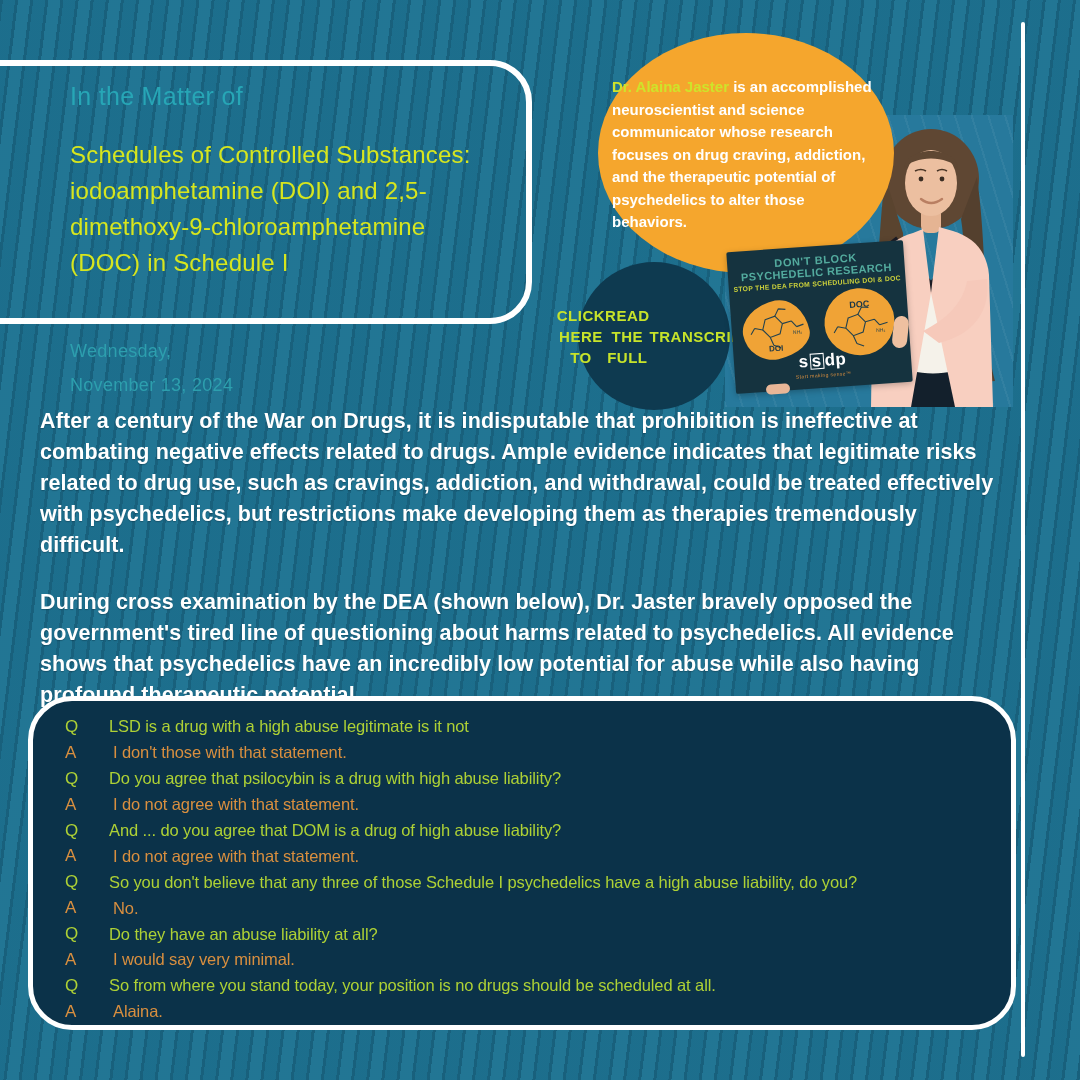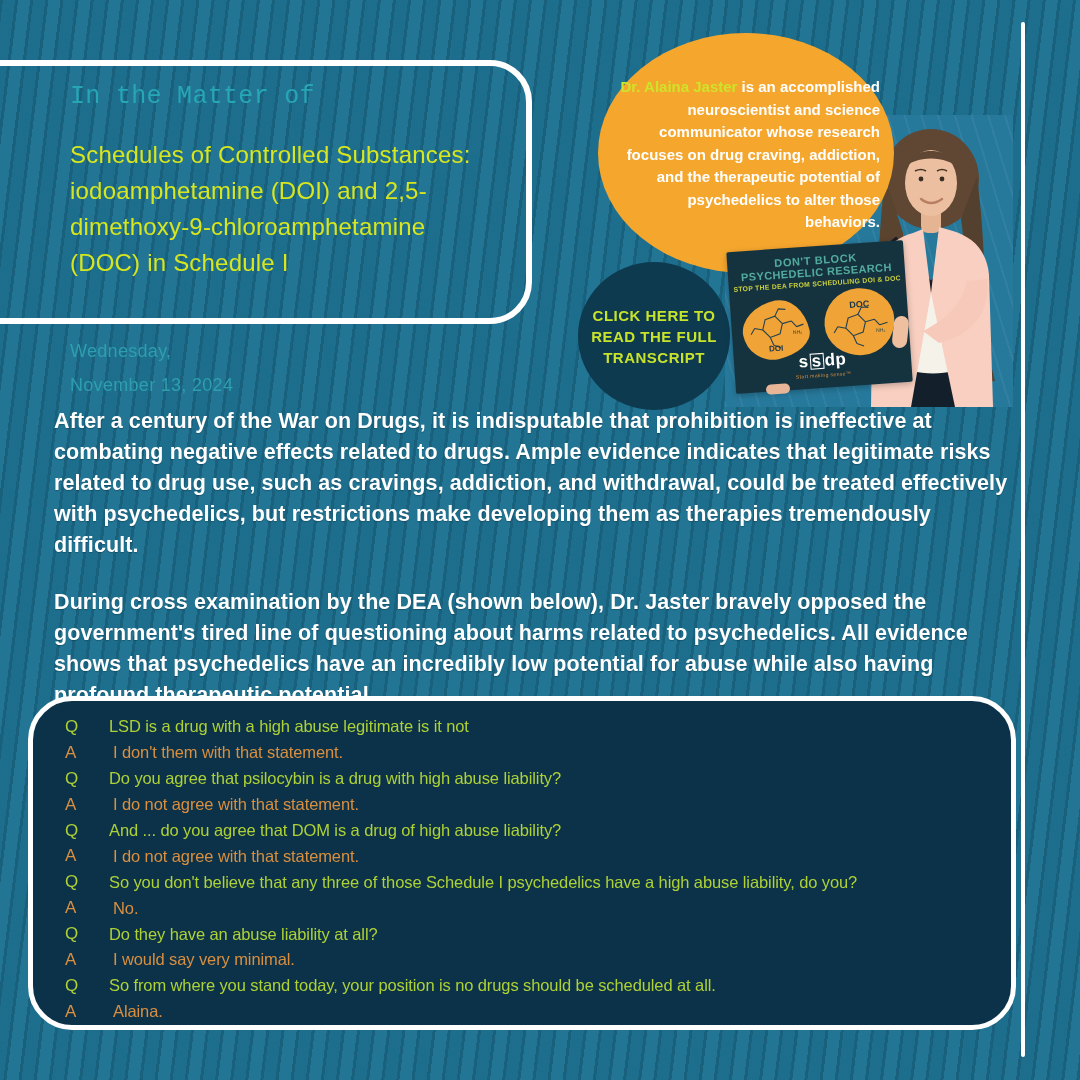--- a/index.html
+++ b/index.html
@@ -15,21 +15,21 @@
       rgba(10,48,68,0.28) 0 3px, rgba(10,48,68,0.07) 3px 15px,
       rgba(10,48,68,0.28) 15px 18px, rgba(255,255,255,0.02) 18px 30px);
   }
 
   
   .title-card{
     position:absolute;left:-48px;top:60px;width:580px;height:264px;
     border:6px solid #ffffff;border-radius:42px;z-index:3;
     padding:14px 16px 0 112px;
   }
-  .eyebrow{color:#27a6b6;font-size:25px;letter-spacing:.3px;margin-top:2px;font-family:Liberation Mono, monospace;}
+  .eyebrow{color:#27a6b6;font-size:25px;letter-spacing:.3px;margin-top:2px;}
   .case-title{
     margin-top:26px;color:#d7e61e;font-weight:normal;font-size:24px;
     line-height:36px;letter-spacing:.2px;
   }
   .date-block{
     position:absolute;left:70px;top:334px;color:#2d9fae;font-size:18px;
     line-height:34px;z-index:3;letter-spacing:.3px;
   }
 
   
@@ -41,33 +41,33 @@
     content:"";position:absolute;inset:0;
     background-image:repeating-linear-gradient(73deg,
       rgba(255,255,255,0.05) 0 2px, transparent 2px 16px);
   }
   .photo svg{position:absolute;inset:0;}
 
   
   .bio-circle{
     position:absolute;left:598px;top:33px;width:296px;height:240px;
     background:#f5a62d;border-radius:50%;z-index:2;
-    display:flex;align-items:center;justify-content:center;text-align:right;
+    display:flex;align-items:center;justify-content:center;text-align:left;
   }
   .bio-text{
     width:268px;color:#ffffff;font-weight:bold;font-size:15px;
     line-height:22.5px;margin-top:4px;
   }
   .bio-name{color:#cfe32a;}
 
   
   .cta-circle{
     position:absolute;left:578px;top:262px;width:152px;height:148px;
     background:#0e3a50;border-radius:50%;z-index:2;cursor:pointer;
-    display:flex;flex-direction:column;align-items:center;justify-content:center;
+    display:flex;flex-direction:row;align-items:center;justify-content:center;
     text-align:center;
   }
   .cta-line{color:#c7e32a;font-weight:bold;font-size:15px;line-height:21px;letter-spacing:.5px;}
 
   
   .sign{
     position:absolute;left:731px;top:246px;width:177px;height:142px;z-index:3;
     background:#15333f;transform:rotate(-4deg);border-radius:2px;
     box-shadow:0 2px 6px rgba(0,0,0,0.25);text-align:center;
   }
@@ -98,21 +98,21 @@
   .hand-right{
     position:absolute;left:893px;top:316px;width:15px;height:32px;z-index:4;
     background:#eec0a0;border-radius:8px;transform:rotate(6deg);
   }
   .hand-bottom{
     position:absolute;left:766px;top:384px;width:24px;height:10px;z-index:4;
     background:#e8b697;border-radius:5px;transform:rotate(-4deg);
   }
 
   
-  .body-copy{position:absolute;left:54px;top:406px;width:962px;z-index:2;}
+  .body-copy{position:absolute;left:40px;top:406px;width:962px;z-index:2;}
   .body-copy p{
     margin:0 0 26px 0;color:#ffffff;font-weight:bold;font-size:21.5px;
     line-height:31px;letter-spacing:.1px;
     text-shadow:0 1px 1px rgba(10,40,55,0.35);
   }
 
   
   .qa-box{
     position:absolute;left:28px;top:696px;width:988px;height:334px;z-index:2;
     background:#0b3249;border:5px solid #ffffff;border-radius:44px;
@@ -228,21 +228,21 @@
     <p>During cross examination by the DEA (shown below), Dr. Jaster bravely opposed the government's tired line of questioning about harms related to psychedelics. All evidence shows that psychedelics have an incredibly low potential for abuse while also having profound therapeutic potential.</p>
   </div>
 
   <div class="qa-box">
     <div class="qa-row qa-q">
         <span class="spk">Q</span>
         <span class="txt">LSD is a drug with a high abuse legitimate is it not</span>
       </div>
     <div class="qa-row qa-a">
         <span class="spk">A</span>
-        <span class="txt">I don't them with that statement.</span>
+        <span class="txt">I don't those with that statement.</span>
       </div>
     <div class="qa-row qa-q">
         <span class="spk">Q</span>
         <span class="txt">Do you agree that psilocybin is a drug with high abuse liability?</span>
       </div>
     <div class="qa-row qa-a">
         <span class="spk">A</span>
         <span class="txt">I do not agree with that statement.</span>
       </div>
     <div class="qa-row qa-q">

